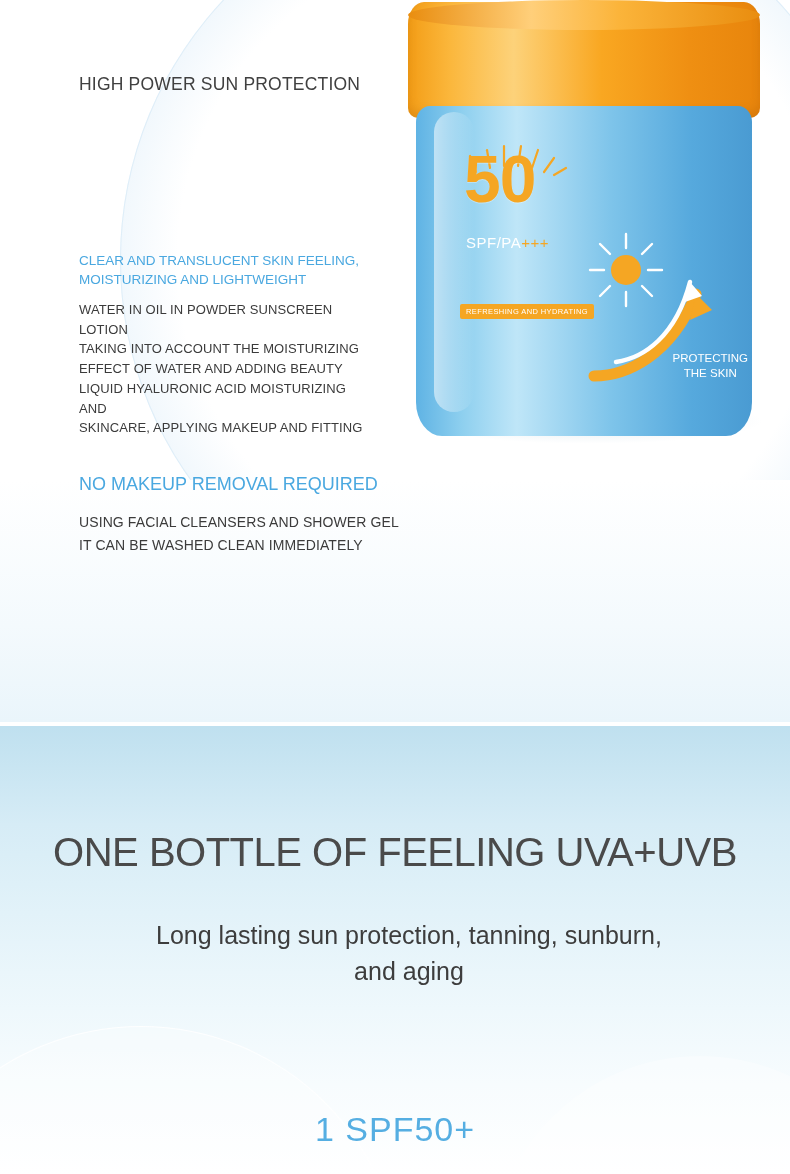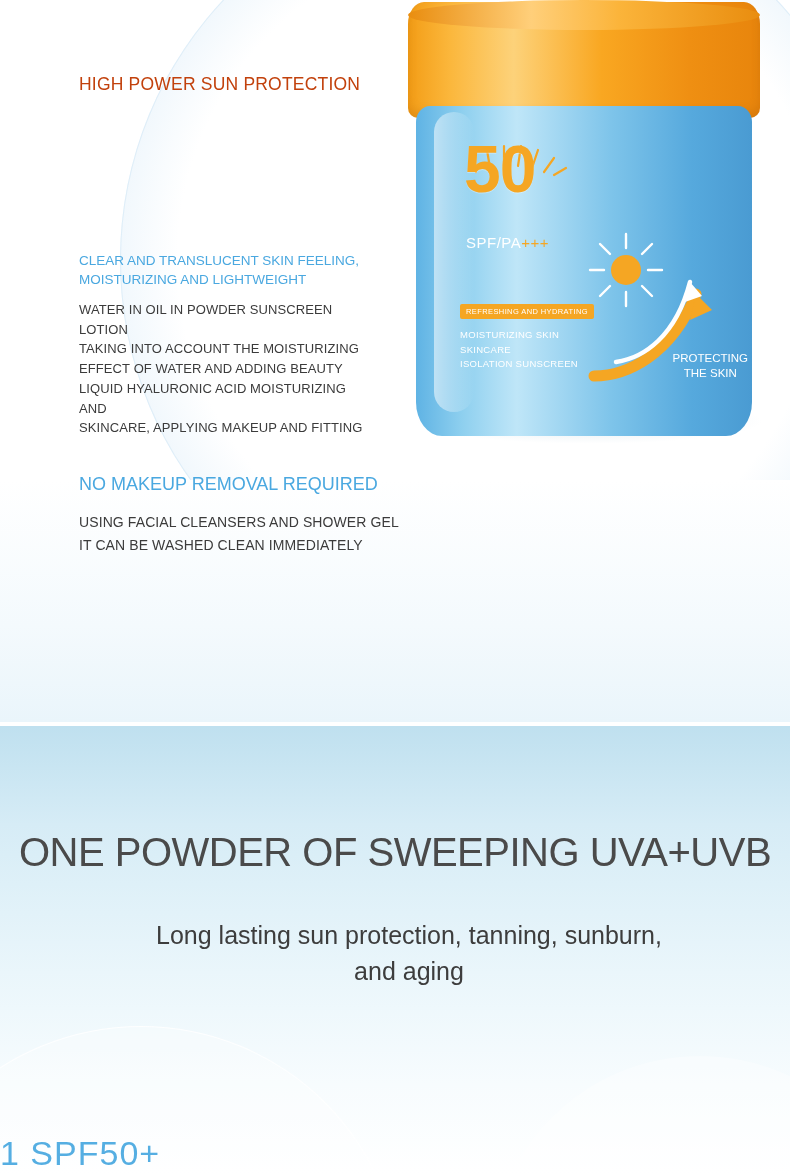--- a/index.html
+++ b/index.html
@@ -51,21 +51,21 @@
   }
 
   
   .copy-block {
     position: absolute;
     left: 79px;
     top: 74px;
     width: 320px;
   }
   .head-blue {
-    color: #c2410c;
+    color: #404040;
     font-size: 17.5px;
     letter-spacing: 0.2px;
     margin: 0 0 14px 0;
     font-weight: 400;
   }
   .body-dark {
     color: #3b3b3b;
     font-size: 14px;
     line-height: 1.62;
     margin: 0;
@@ -135,21 +135,21 @@
   }
   .jar-gloss {
     position: absolute;
     left: 18px; top: 6px;
     width: 40px; height: 300px;
     background: linear-gradient(90deg, rgba(255,255,255,0.55), rgba(255,255,255,0.0));
     border-radius: 20px;
   }
   .spf-50 {
     position: absolute;
-    left: 48px; top: 30px;
+    left: 48px; top: 40px;
     font-size: 66px;
     color: #f5a623;
     font-weight: 700;
     letter-spacing: -1px;
     line-height: 1;
     text-shadow: 0 1px 0 rgba(255,255,255,0.3);
   }
   .spf-pa {
     position: absolute;
     left: 50px; top: 128px;
@@ -240,23 +240,23 @@
     left: 64px; top: 192px;
     width: 690px;
     text-align: center;
     font-size: 25px;
     color: #3d3d3d;
     line-height: 1.42;
     font-weight: 400;
   }
   .spf-footer {
     position: absolute;
-    left: 0; top: 408px;
-    width: 790px;
-    text-align: left;
+    left: 0; top: 384px;
+    width: 790px;
+    text-align: center;
     font-size: 34px;
     color: #55aee2;
     letter-spacing: 1px;
   }
   .divider-line {
     position: absolute;
     left: 0; top: 726px;
     width: 790px; height: 2px;
     background: #cfe6f2;
   }
@@ -335,40 +335,35 @@
       </svg>
 
       <svg class="arrow-svg" viewBox="0 0 150 160">
         <path d="M8 140 C 40 140, 85 120, 110 58" stroke="#f5a623" stroke-width="11" fill="none" stroke-linecap="round"></path>
         <path d="M110 58 L 104 84 L 126 74 Z" fill="#f5a623"></path>
         <path d="M30 126 C 58 122, 90 100, 104 46" stroke="#ffffff" stroke-width="4.5" fill="none" stroke-linecap="round"></path>
         <path d="M104 46 L 99 66 L 116 60 Z" fill="#ffffff"></path>
       </svg>
 
       <div class="ribbon">REFRESHING AND HYDRATING</div>
-      <div class="jar-lines">
-        <div>MOISTURIZING SKIN</div>
-        <div>SKINCARE</div>
-        <div>ISOLATION SUNSCREEN</div>
-      </div>
       <div class="protecting">
         <div>PROTECTING</div>
         <div>THE SKIN</div>
       </div>
     </div>
   </div>
 </div>
 
 <div class="divider-line"></div>
 
 <div class="panel-bottom">
   <div class="circle-deco"></div>
   <div class="circle-deco2"></div>
 
-  <div class="headline">ONE POWDER OF SWEEPING UVA+UVB</div>
+  <div class="headline">ONE BOTTLE OF FEELING UVA+UVB</div>
 
   <div class="subline">
     <div>Long lasting sun protection, tanning, sunburn,</div>
     <div>and aging</div>
   </div>
 
   <div class="spf-footer">1 SPF50+</div>
 </div>
 
 </body></html>

